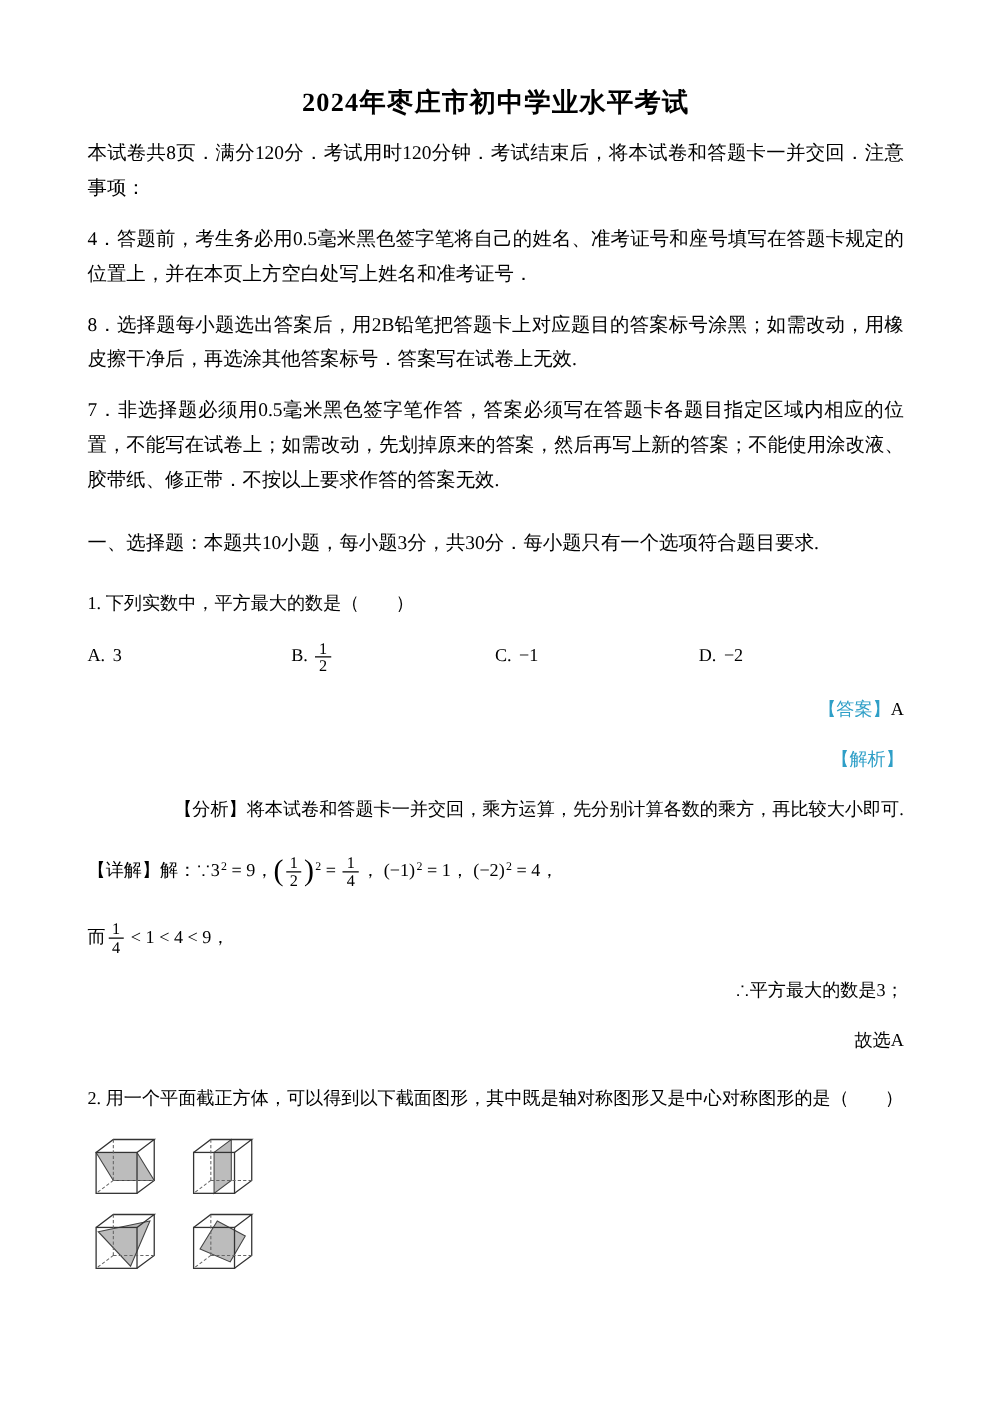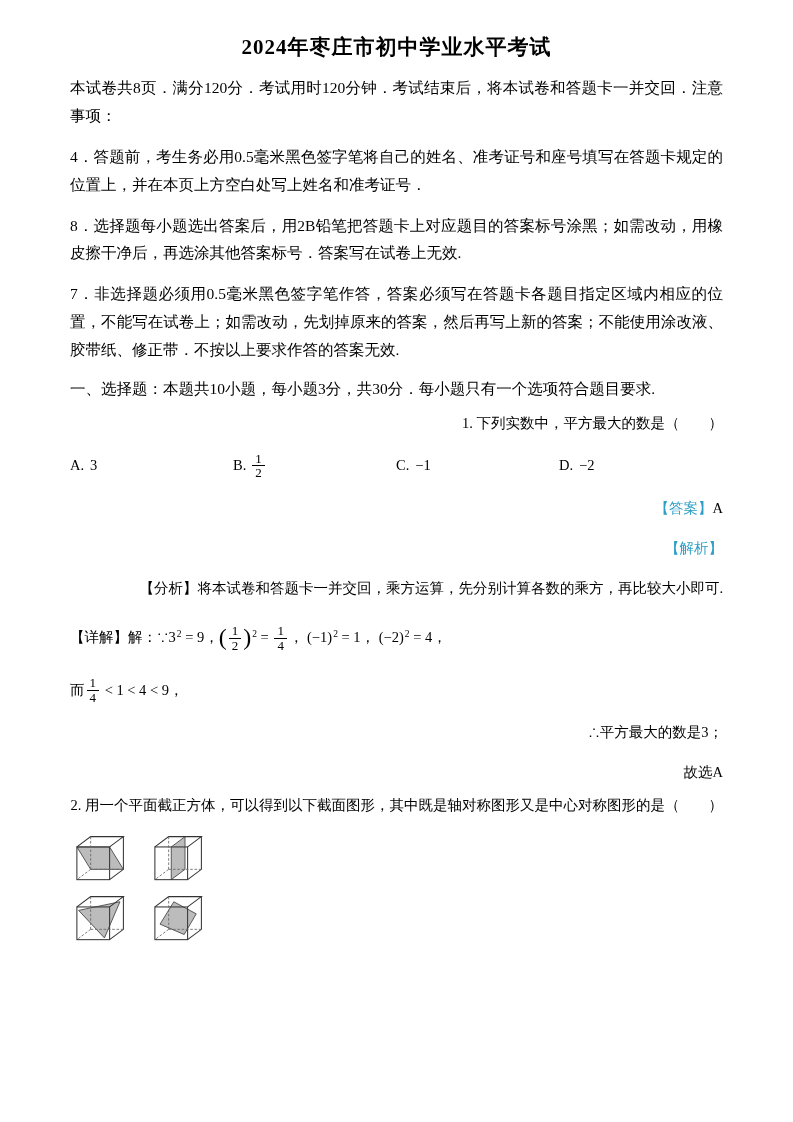--- a/index.html
+++ b/index.html
@@ -2,32 +2,32 @@
 <html style="--accent: #2f9fc7;"><head>
 <meta charset="utf-8">
 <style>
   * { margin:0; padding:0; box-sizing:border-box; }
   html,body { background:#ffffff; }
   body {
     width:793px; height:1122px; overflow:hidden;
     font-family:"Liberation Serif", serif;
     color:#000; font-size:14.5px;
   }
-  .page { padding:33px 70px 20px 70px; }
+  .page { padding:68px 70px 20px 70px; }
   .title {
     text-align:center; font-weight:bold; font-size:21px;
     font-family:"Liberation Serif", serif; letter-spacing:1px;
   }
   .subject { text-align:center; font-weight:bold; font-size:19px; margin-top:13px; }
   .bold-para {
     font-weight:normal; font-size:15.5px; line-height:1.8;
     margin-top:13px; text-align:justify;
   }
-  .section-heading { margin-top:11px; }
-  .stem { margin-top:8px; line-height:1.7;text-align:right; }
+  .section-heading { margin-top:22px; }
+  .stem { margin-top:22px; line-height:1.7; }
   .options { display:flex; margin-top:16px; align-items:center; }
   .opt { width:163px; display:inline-flex; align-items:center; }
   .opt .optval { margin-left:6px; }
   .sol-line { margin-top:17px; line-height:1.6;text-align:right; }
   .accent { color:var(--accent, #2f9fc7); }
   .frac {
     display:inline-block; text-align:center; vertical-align:-0.55em;
     line-height:1.05; font-size:13px; margin:0 2px;
   }
   .frac .num { display:block; padding:0 3px; }

